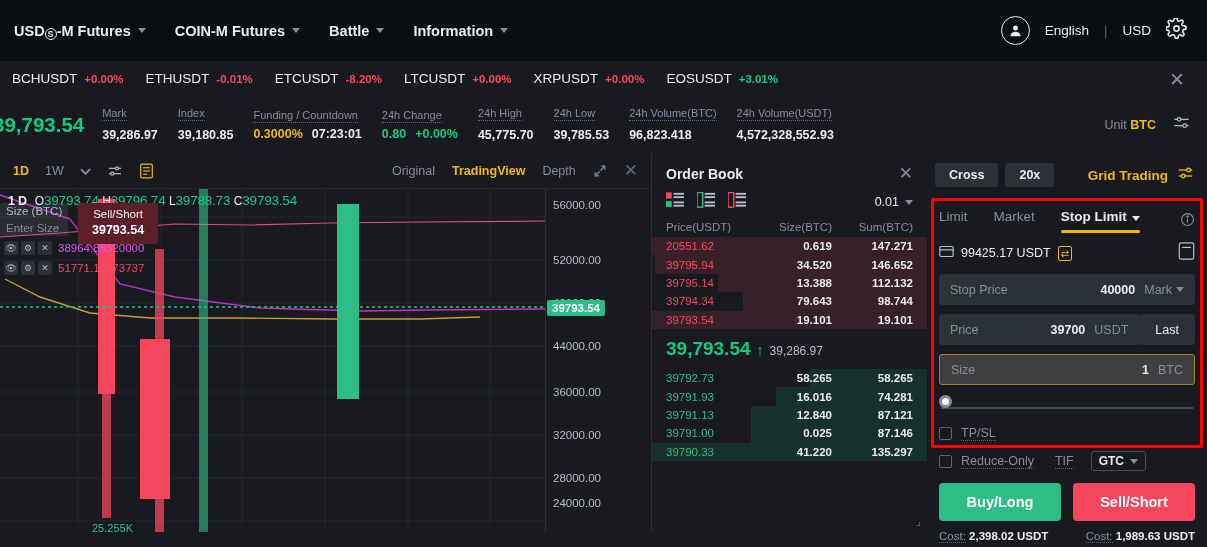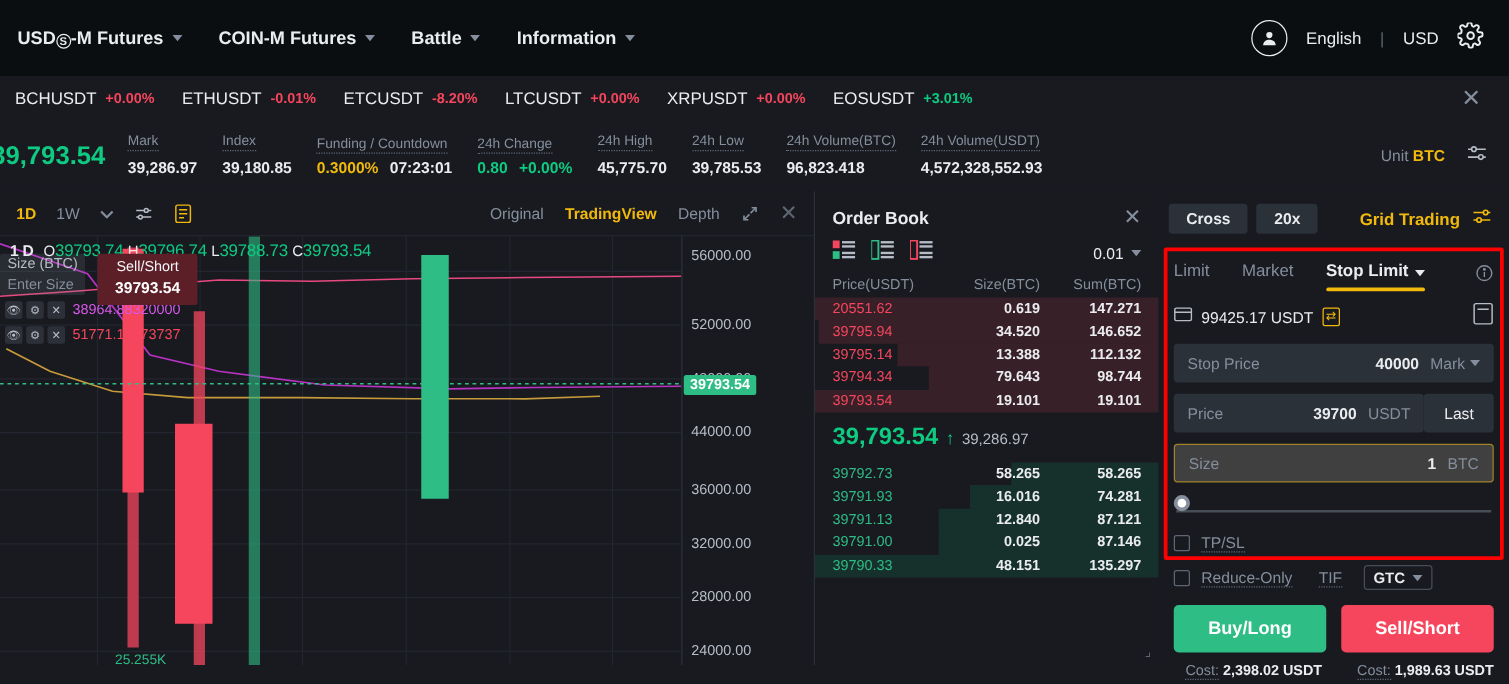--- a/index.html
+++ b/index.html
@@ -245,21 +245,21 @@
   }
   .btn-row { display: flex; gap: 12px; padding: 12px 12px 0; }
   .bigbtn {
     flex: 1; height: 38px; border-radius: 4px; border: none;
     font-size: 14.5px; font-weight: bold; color: #fff; cursor: pointer;
     font-family: "Liberation Sans", sans-serif;
   }
   .buy { background: #2ebd85; }
   .sell { background: #f6465d; }
   .cost-row { display: flex; padding: 9px 12px 0; font-size: 11.5px; }
-  .cost-cell { flex: 1; text-align: center; }
+  .cost-cell { flex: 1; }
   .cost-cell.r { text-align: right; }
   .cost-cell .ck { color: #848e9c; border-bottom: 1px dotted #5e6673; }
   .cost-cell .cv { color: #eaecef; font-weight: bold; }
   .max-row { display: flex; padding: 6px 12px 0; font-size: 11.5px; }
 </style>
 </head>
 <body>
 
 <div class="app">
 
@@ -505,21 +505,21 @@
 
         <div class="yaxis">
           <span class="ytick" style="top:10px;">56000.00</span>
           <span class="ytick" style="top:65px;">52000.00</span>
           <span class="ytick" style="top:108px;">48000.00</span>
           <span class="ytick" style="top:151px;">44000.00</span>
           <span class="ybadge" style="top:111px;">39793.54</span>
           <span class="ytick" style="top:197px;">36000.00</span>
           <span class="ytick" style="top:240px;">32000.00</span>
           <span class="ytick" style="top:283px;">28000.00</span>
-          <span class="ytick" style="top:326px;">24000.00</span>
+          <span class="ytick" style="top:308px;">24000.00</span>
         </div>
         <span class="bottom-val">25.255K</span>
       </div>
     </div>
 
     <div class="ob-col">
       <div class="ob-head">
         <span class="ob-title">Order Book</span>
         <span class="ob-x">✕</span>
       </div>
@@ -623,21 +623,21 @@
         </div>
         <div class="ob-row bid">
           <i class="dbar" style="width:64%"></i>
           <span class="p">39791.00</span>
           <span class="s">0.025</span>
           <span class="u">87.146</span>
         </div>
         <div class="ob-row bid">
           <i class="dbar" style="width:100%"></i>
           <span class="p">39790.33</span>
-          <span class="s">48.151</span>
+          <span class="s">41.220</span>
           <span class="u">135.297</span>
         </div>
       </div>
       <span class="resize-h">⌟</span>
     </div>
 
     <div class="order-col">
       <div class="op-top">
         <span class="pill">Cross</span>
         <span class="pill">20x</span>

